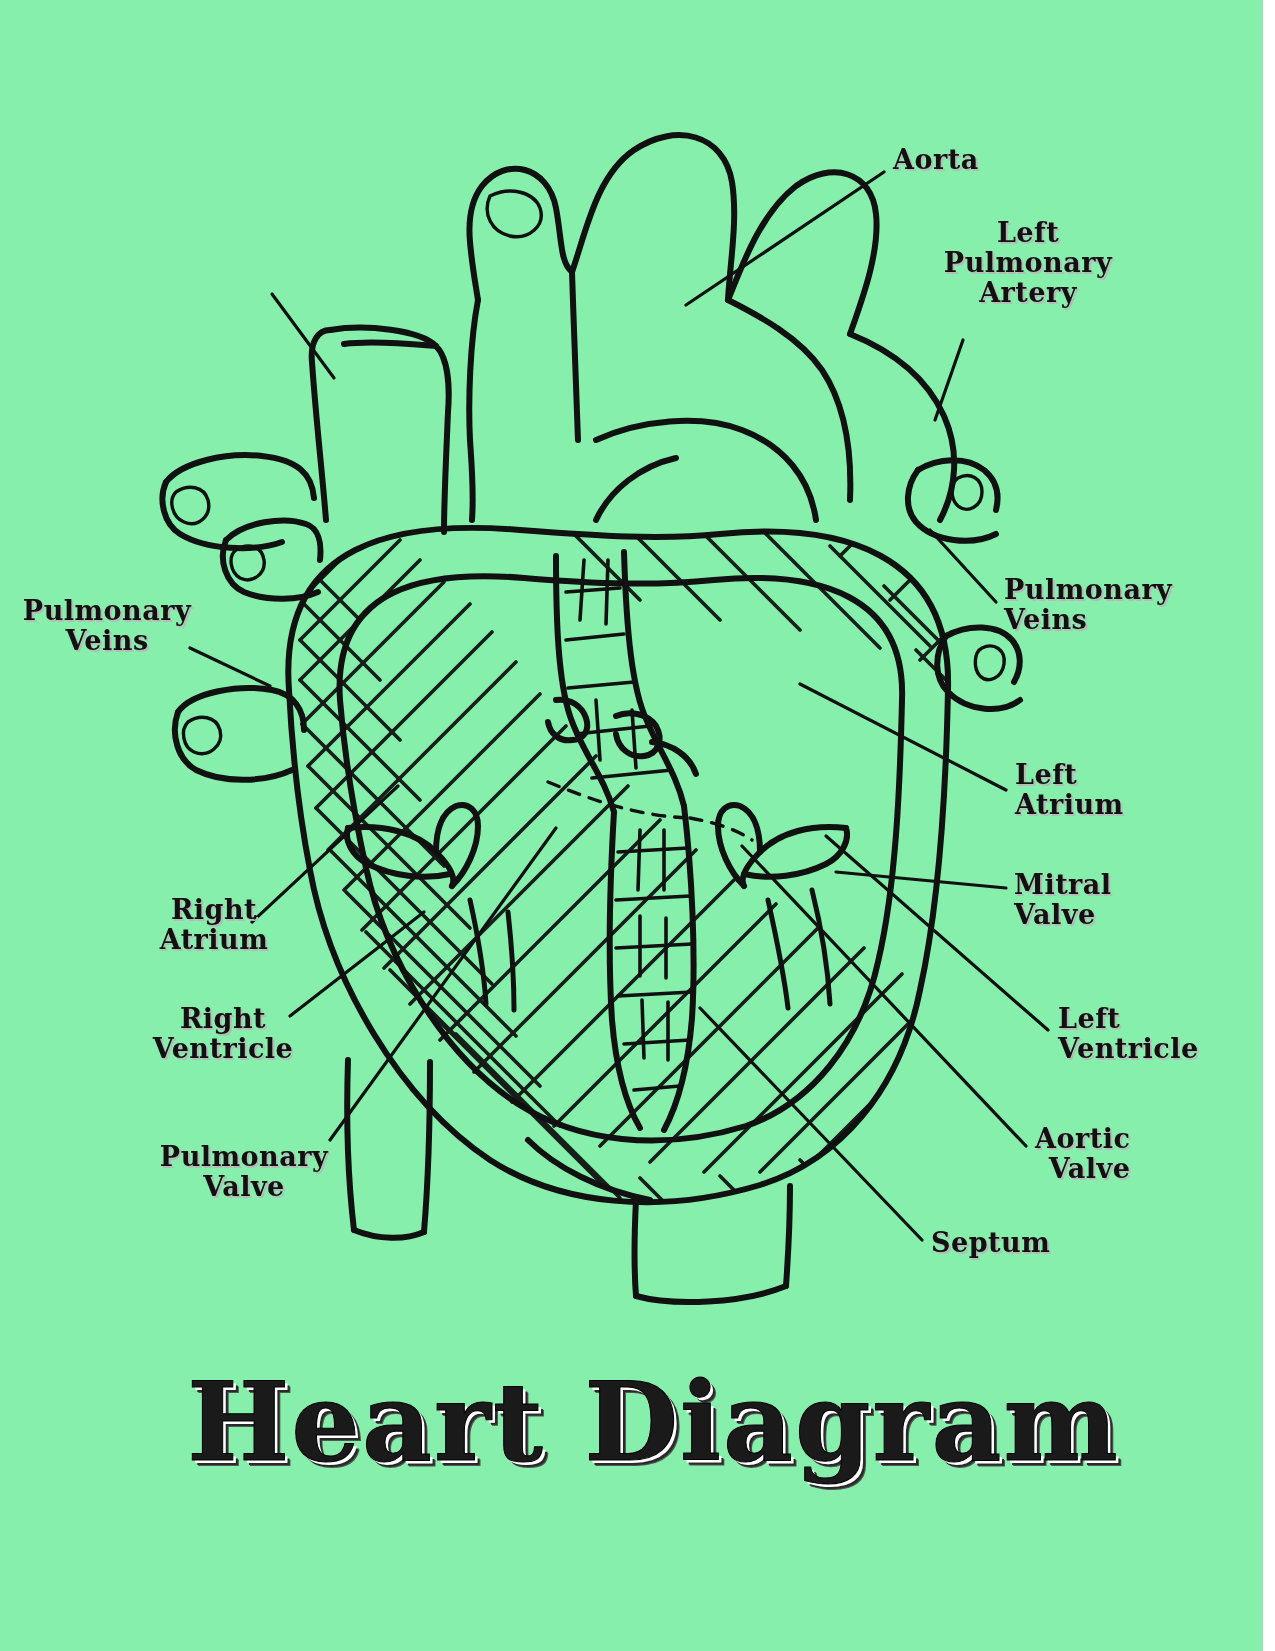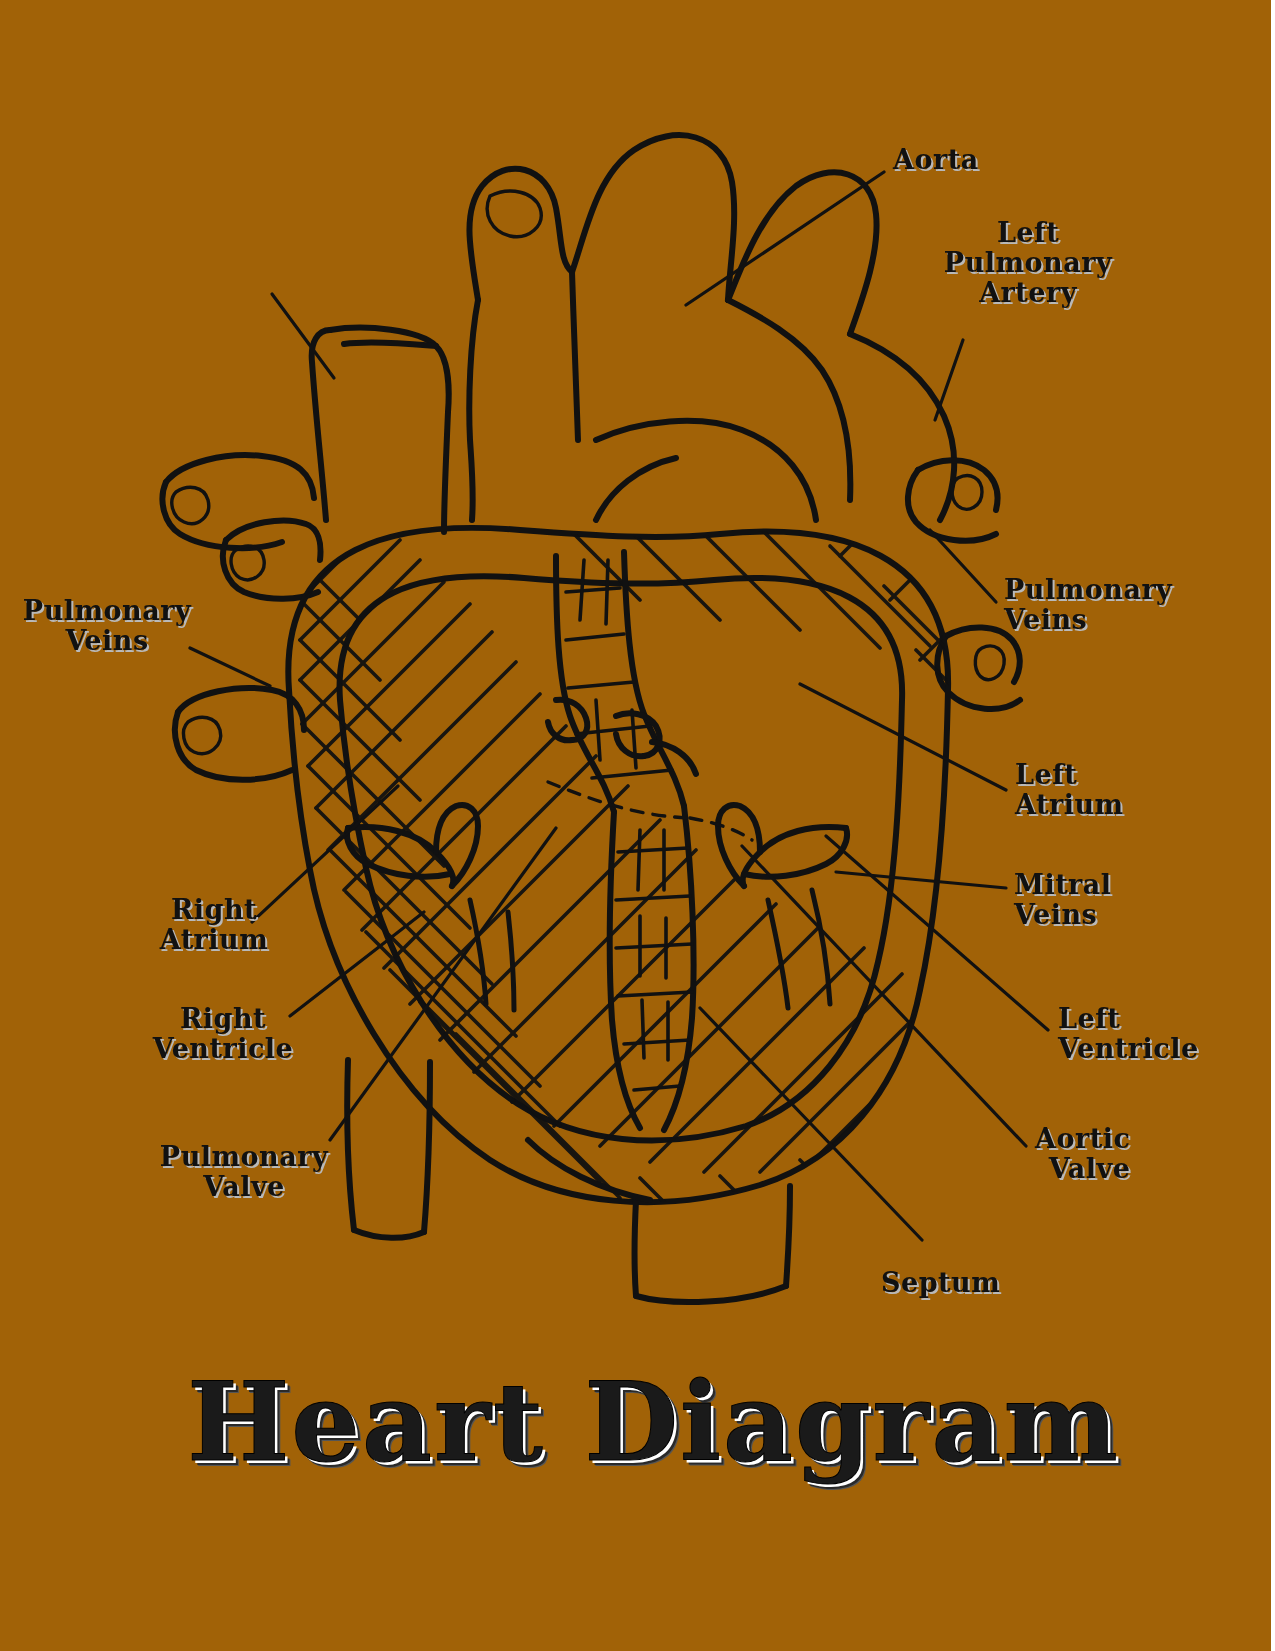--- a/index.html
+++ b/index.html
@@ -8,23 +8,22 @@
     padding: 0;
     background: #ffffff;
   }
   body {
     font-family: "Liberation Serif", "DejaVu Serif", serif;
   }
   #page {
     position: relative;
     width: 1263px;
     height: 1651px;
-    background: #a16207;
+    background: #86efac;
     overflow: hidden;
-    padding-left: 8px;
   }
   #art {
     position: absolute;
     left: 0;
     top: 0;
     width: 1275px;
     height: 1651px;
   }
   
   .label {
@@ -305,28 +304,28 @@
   <div class="label center" style="left:938px;  top:218px;  width:180px;">Left
 Pulmonary
 Artery</div>
   <div class="label center" style="left:14px;   top:596px;  width:186px;">Pulmonary
 Veins</div>
   <div class="label right" style="left:1004px; top:575px;">Pulmonary
 Veins</div>
   <div class="label right" style="left:1015px; top:760px;">Left
 Atrium</div>
   <div class="label right" style="left:1014px; top:870px;">Mitral
-Veins</div>
+Valve</div>
   <div class="label center" style="left:124px;  top:895px;  width:180px;">Right
 Atrium</div>
   <div class="label center" style="left:130px;  top:1004px; width:186px;">Right
 Ventricle</div>
   <div class="label right" style="left:1058px; top:1004px;">Left
 Ventricle</div>
   <div class="label right" style="left:1035px; top:1124px;text-align:right;">Aortic
 Valve</div>
   <div class="label center" style="left:150px;  top:1142px; width:188px;">Pulmonary
 Valve</div>
-  <div class="label right" style="left:881px;  top:1228px;margin-top:40px;">Septum</div>
+  <div class="label right" style="left:931px;  top:1228px;">Septum</div>
 
   <div id="title">Heart Diagram</div>
 
 </div>
 
 </body></html>

